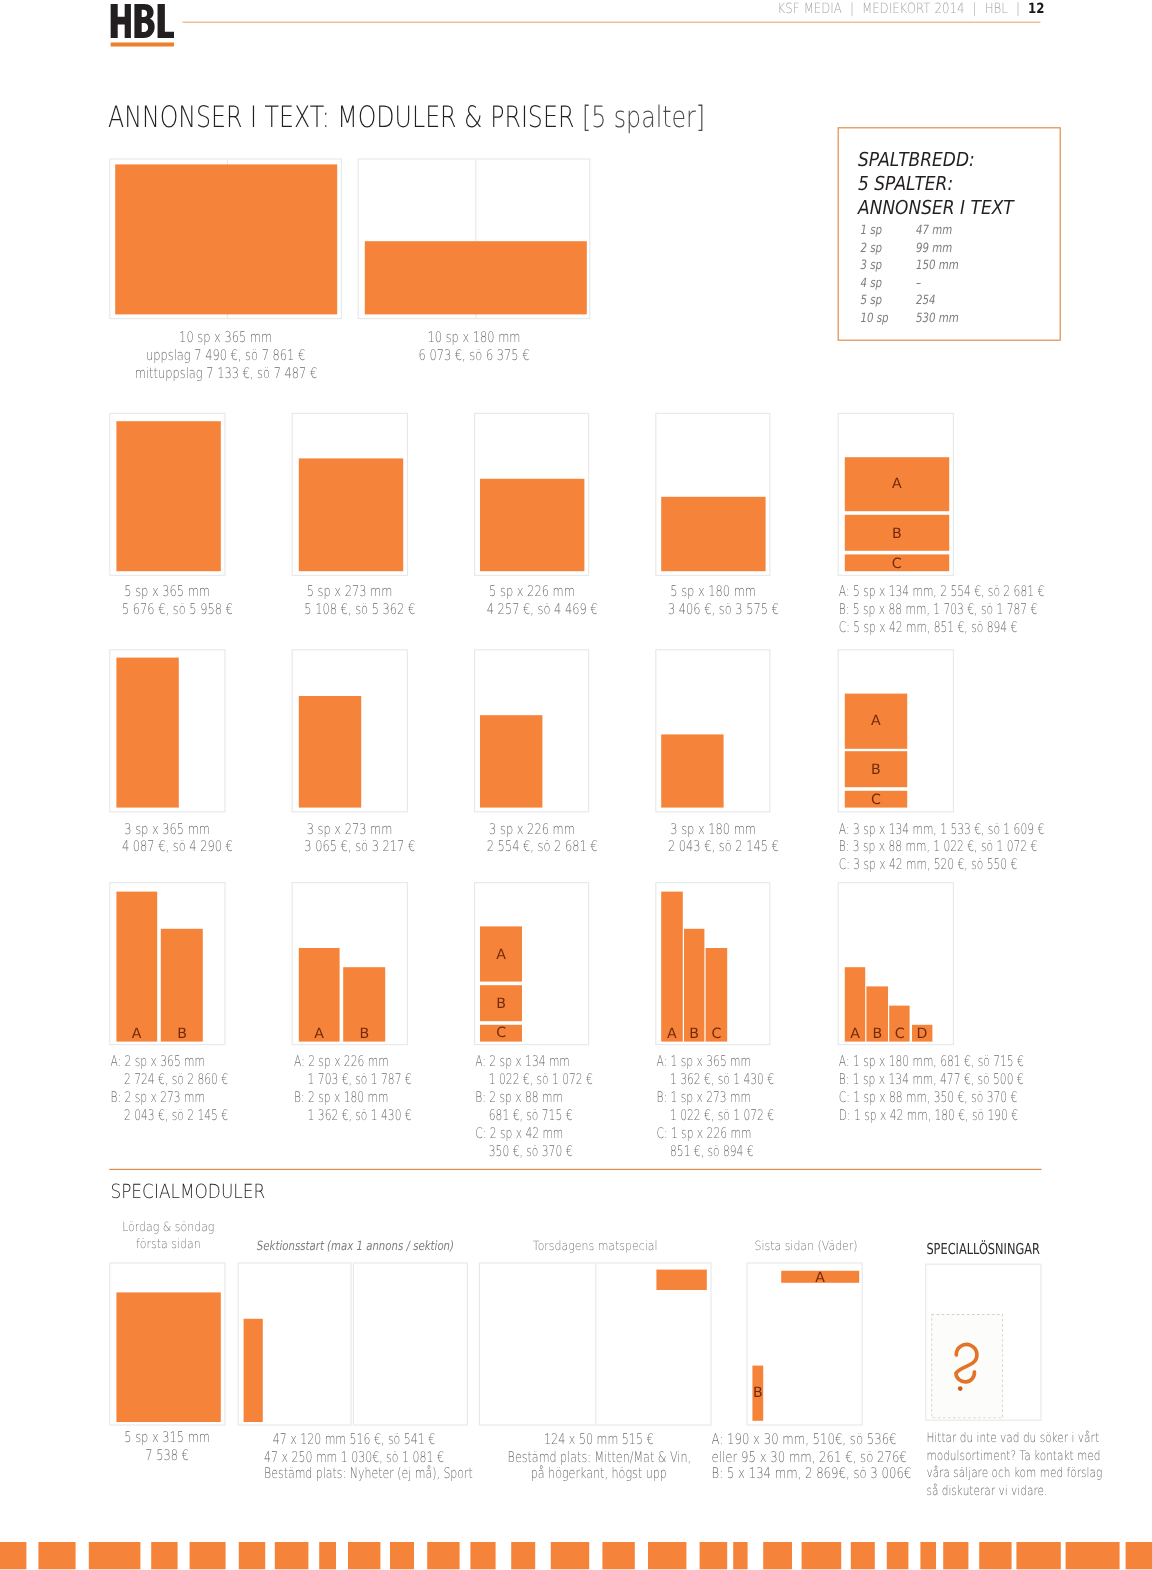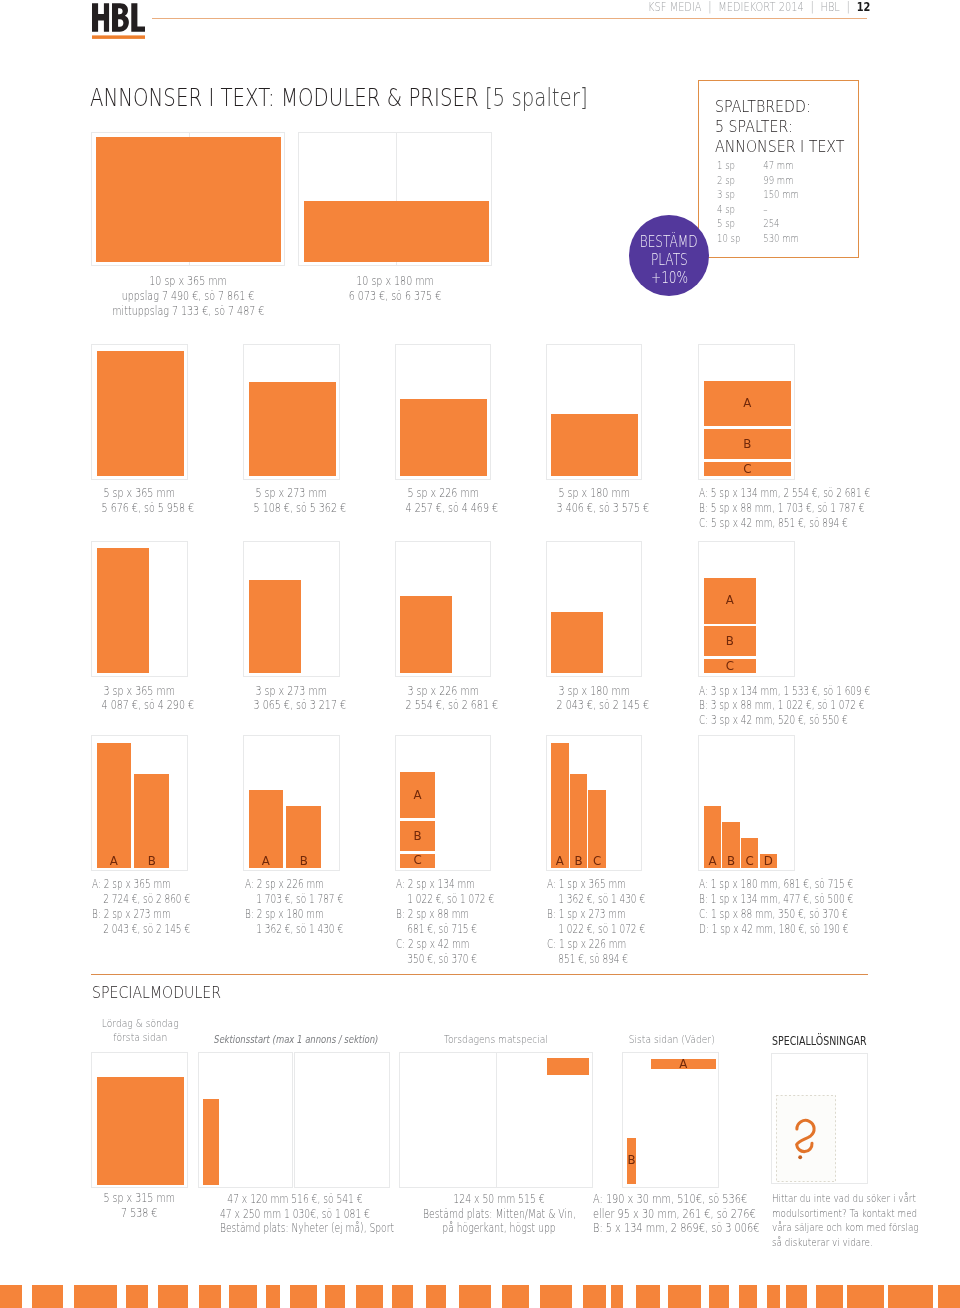--- a/index.html
+++ b/index.html
@@ -17,21 +17,21 @@
       transform:scaleX(0.84);transform-origin:left top;}
   #breadcrumb b{color:#1A1A1A;font-weight:bold;}
 
   
   #title{left:89.7px;top:82.6px;font-family:"DejaVu Sans",sans-serif;font-weight:200;
       font-size:24.6px;color:#231F20;white-space:nowrap;
       transform:scaleX(0.803);transform-origin:left top;}
   #title .light{color:#4A4A4A;}
 
   
-  #spaltbox{left:697.9px;top:80px;width:161px;height:178.2px;border:1.8px solid #E08E46;box-sizing:border-box;}
+  #spaltbox{left:697.9px;top:106px;width:186px;height:178.2px;border:1.8px solid #E08E46;box-sizing:border-box;font-style:italic;}
   #spalt-head{position:absolute;left:16.2px;top:16.2px;font-family:"DejaVu Sans",sans-serif;
       font-weight:200;font-size:16.05px;line-height:20.0px;color:#231F20;white-space:nowrap;
       transform:scaleX(0.885);transform-origin:left top;}
   #spalt-rows{position:absolute;left:18.0px;top:78.0px;font-family:"DejaVu Sans",sans-serif;
       font-weight:200;font-size:10.7px;line-height:14.5px;color:#7C7E81;
       transform:scaleX(0.80);transform-origin:left top;}
   #spalt-rows .r{display:flex;}
   #spalt-rows .k{width:57.8px;}
 
   
@@ -135,25 +135,20 @@
           <span class="k">5 sp</span>
           <span>254</span>
         </div>
         <div class="r">
           <span class="k">10 sp</span>
           <span>530 mm</span>
         </div>
       </div>
   </div>
 
-  <div class="abs" id="badge">
-      <div>BESTÄMD</div>
-      <div>PLATS</div>
-      <div>+10%</div>
-    </div>
 
   <div id="modules">
       <div class="frame abs" style="left: 91px; top: 132px; width: 194px; height: 133.5px;">
         <div class="vdiv" style="left: 96.5px;"></div>
         <div class="fill" style="left: 4.3px; top: 4.1875px; width: 184.9px; height: 125.013px;"></div>
       </div>
       <div class="cap" style="left: 91px; top: 274.4px; width: 194px;"><div>10 sp x 365 mm</div><div>uppslag 7 490 €, sö 7 861 €</div><div>mittuppslag 7 133 €, sö 7 487 €</div></div>
       <div class="frame abs" style="left: 298.4px; top: 132px; width: 194px; height: 133.5px;">
         <div class="vdiv" style="left: 96.5px;"></div>
         <div class="fill" style="left: 4.3px; top: 67.55px; width: 184.9px; height: 61.65px;"></div>

